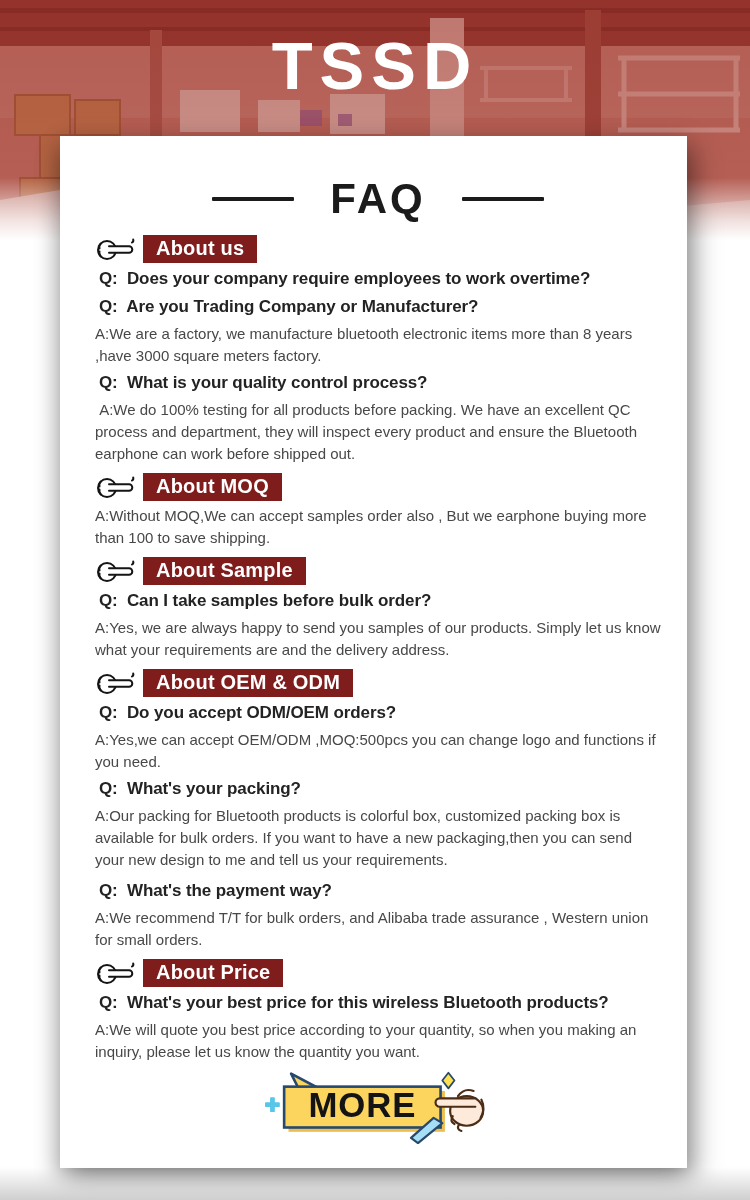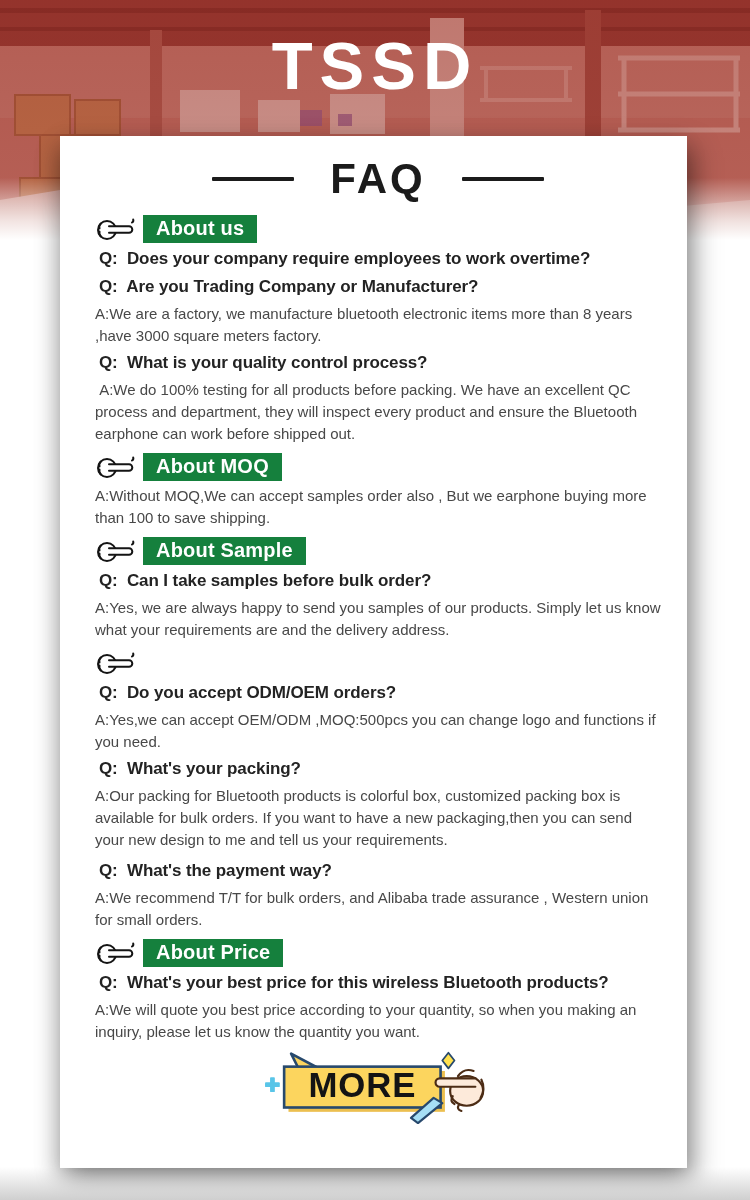--- a/index.html
+++ b/index.html
@@ -25,40 +25,40 @@
   .brand{
     position:absolute;left:0;top:32px;width:750px;
     text-align:center;color:#fff;
     font-size:67px;font-weight:700;letter-spacing:7px;line-height:1;
   }
 
   
   .card{
     position:absolute;left:60px;top:136px;width:627px;height:1032px;
     background:#fff;box-sizing:border-box;
-    padding:20px 26px 0 35px;
+    padding:40px 26px 0 35px;
     box-shadow:6px 12px 26px rgba(0,0,0,.42), -4px 10px 22px rgba(0,0,0,.18);
   }
 
   .faq-row{
     height:45px;margin-bottom:14px;
     display:flex;align-items:center;justify-content:center;gap:36px;
   }
   .faq-row h1{
     margin:0;font-size:42px;font-weight:bold;color:#1b1b1b;
     letter-spacing:3px;line-height:1;
   }
   .dash{width:82px;height:4px;background:#1b1b1b;border-radius:1px;}
 
   
   section{margin:0 0 8px 0;}
   .sec-head{display:flex;align-items:center;gap:8px;height:28px;margin:0 0 4px 0;}
   .hand{width:40px;height:28px;flex:0 0 auto;display:block;}
   .badge{
-    display:inline-block;background:#15803d;color:#fff;
+    display:inline-block;background:#7f1d1d;color:#fff;
     font-size:20px;font-weight:bold;line-height:25px;
     padding:1px 13px 2px 13px;letter-spacing:.2px;
   }
   p.q{margin:4px;font-size:17px;line-height:24px;font-weight:bold;color:#232323;letter-spacing:-.1px;}
   p.a{margin:0;font-size:15px;line-height:22px;color:#484848;}
 
   
   .more-wrap{height:73px;display:flex;justify-content:center;align-items:flex-start;cursor:pointer;}
   .more-wrap svg{display:block;}
   .more-text{
@@ -185,20 +185,21 @@
       <div class="sec-head">
         <svg class="hand" viewBox="0 0 40 28">
           <g stroke="#141414" stroke-width="2" fill="#fff" stroke-linecap="round" stroke-linejoin="round">
             <circle cx="12" cy="15" r="9"></circle>
             <path d="M14 11.2 H34 a3.3 3.3 0 0 1 0 6.6 H14"></path>
             <path d="M6 8.5 Q3.5 10.5 4.5 13.5" fill="none"></path>
             <path d="M4.5 16.5 Q3.8 19.5 6 21.5" fill="none"></path>
             <path d="M37 7.5 Q38.8 6.5 38.2 4.5" fill="none"></path>
           </g>
         </svg>
+        <span class="badge">About OEM &amp; ODM</span>
       </div>
       <p class="q">Q:&nbsp; Do you accept ODM/OEM orders?</p>
       <p class="a">A:Yes,we can accept OEM/ODM ,MOQ:500pcs you can change logo and functions if you need.</p>
       <p class="q">Q:&nbsp; What's your packing?</p>
       <p class="a">A:Our packing for Bluetooth products is colorful box, customized packing box is available for bulk orders. If you want to have a new packaging,then you can send your new design to me and tell us your requirements.</p>
     </section>
 
     <section>
       <p class="q">Q:&nbsp; What's the payment way?</p>
       <p class="a">A:We recommend T/T for bulk orders, and Alibaba trade assurance , Western union for small orders.</p>

